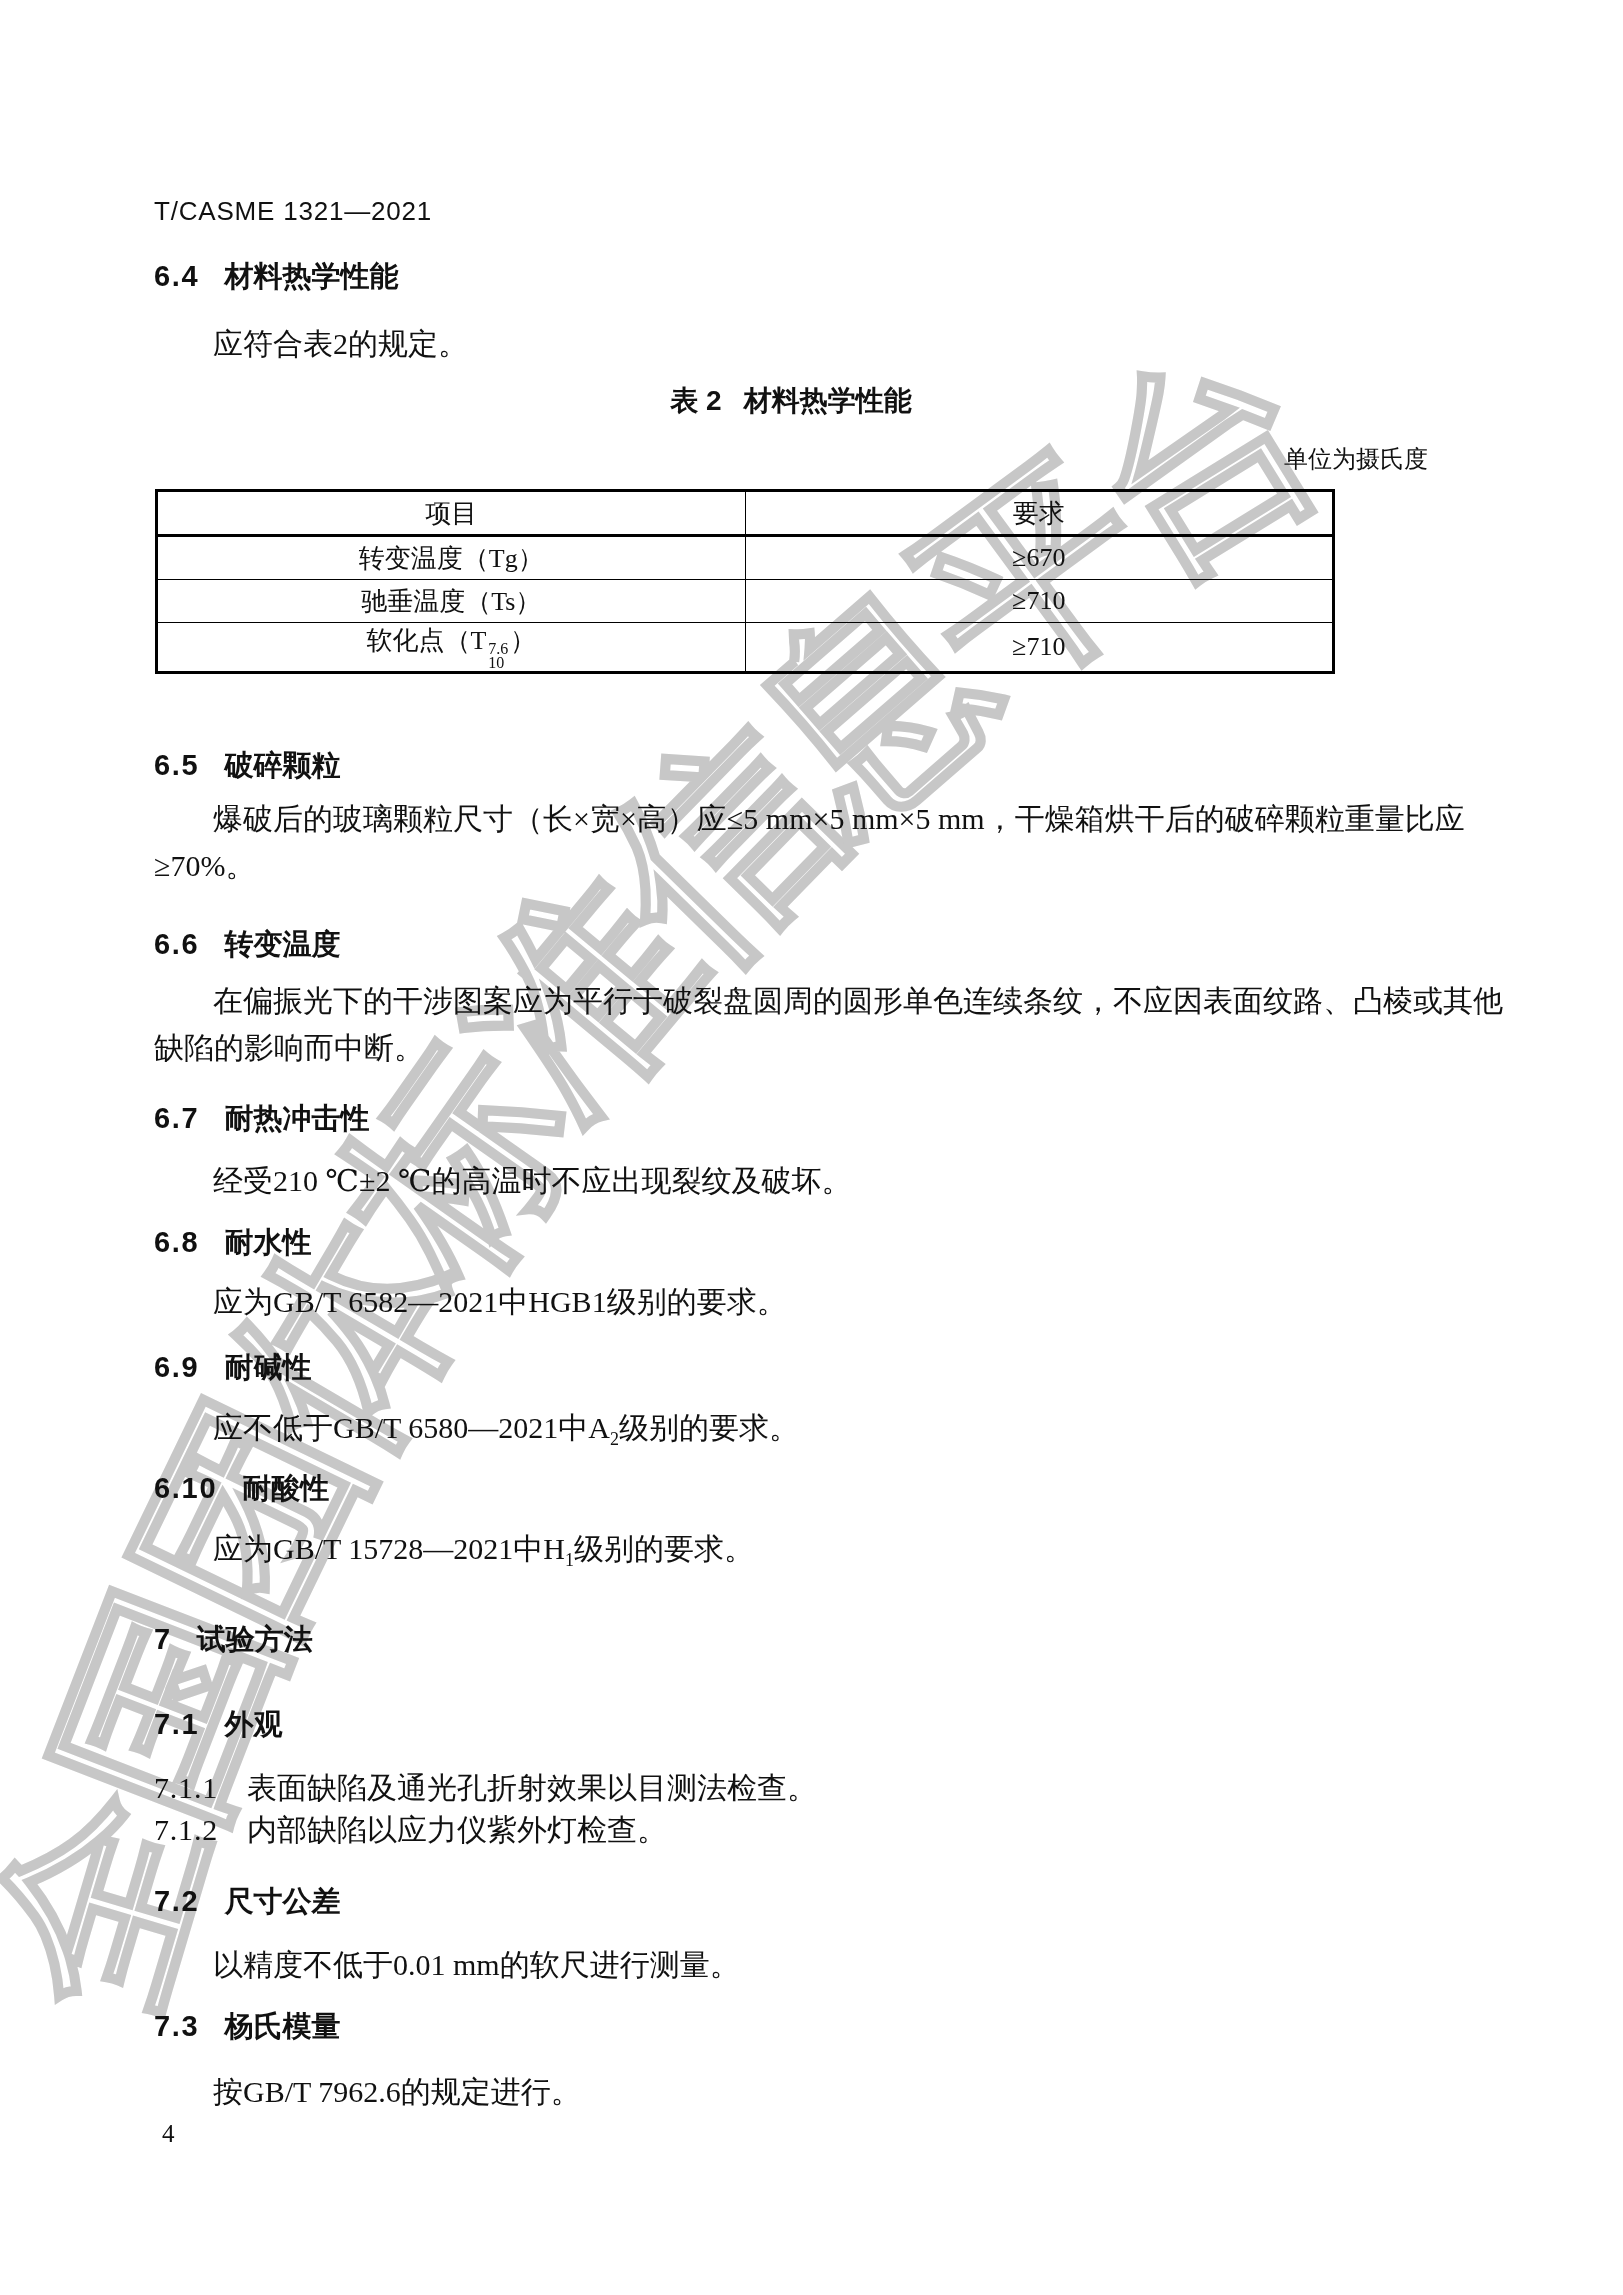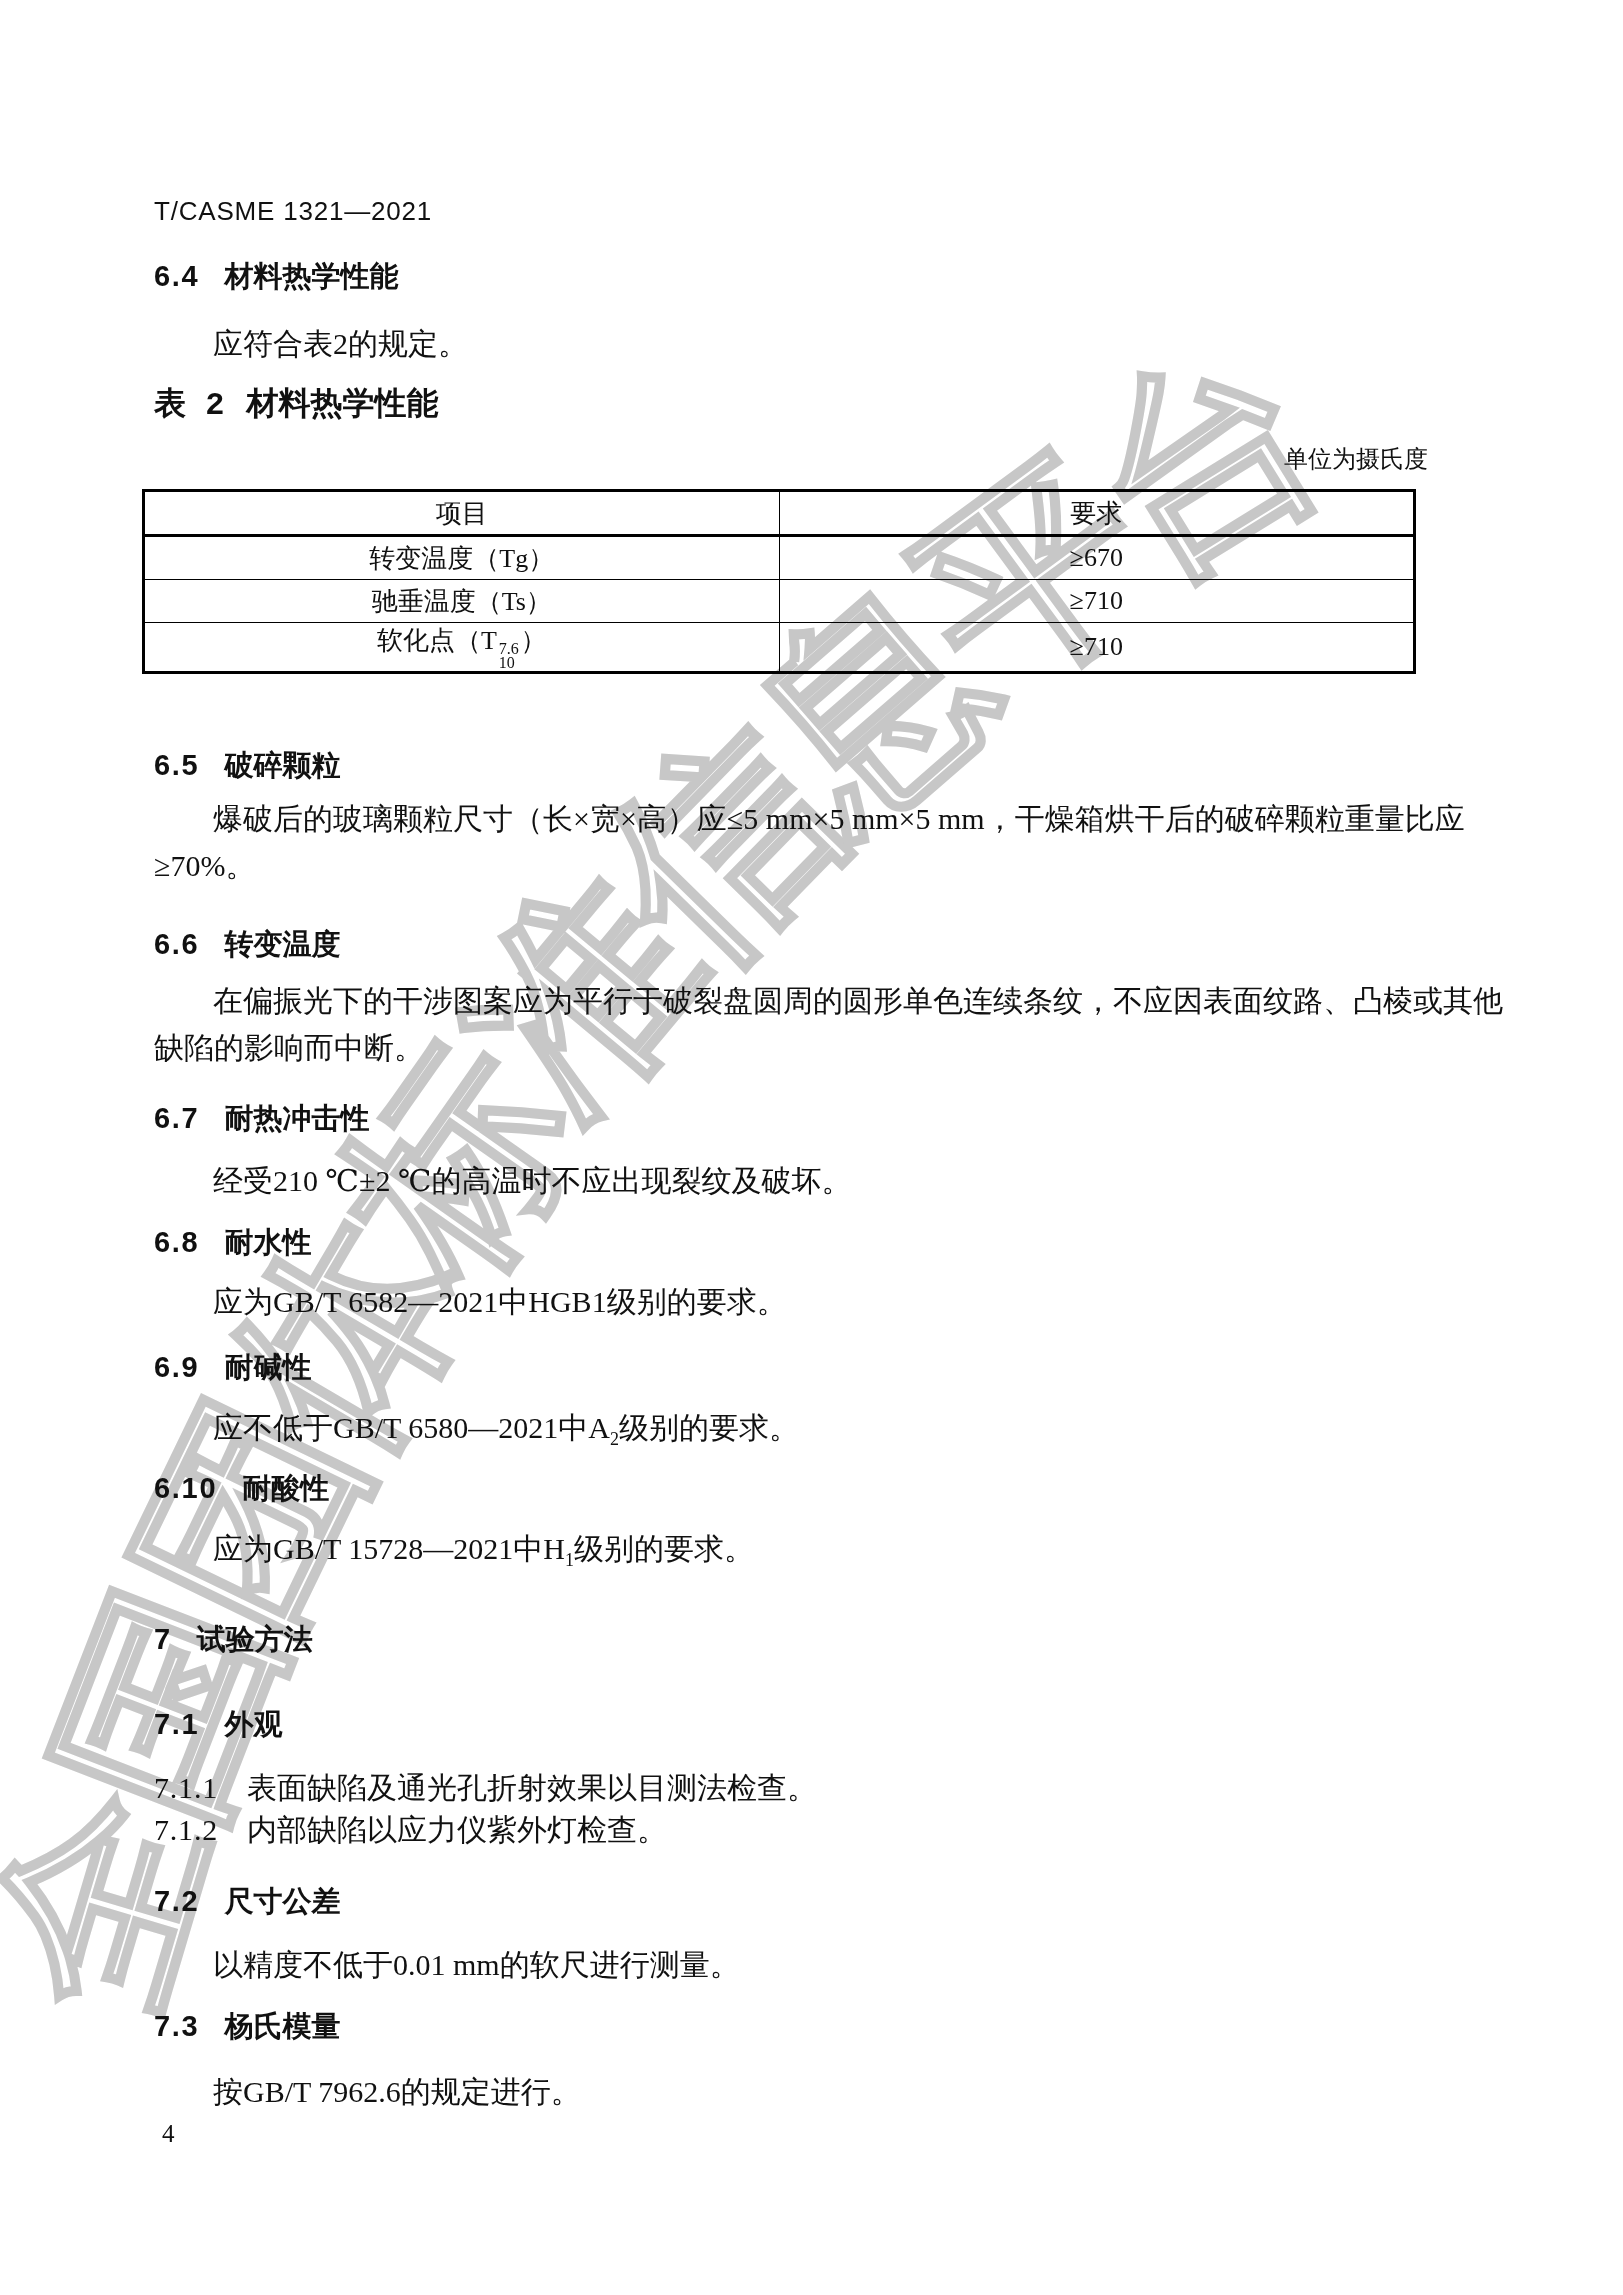--- a/index.html
+++ b/index.html
@@ -38,31 +38,31 @@
   }
   .heading .hnum{margin-right:25px;letter-spacing:1.7px;}
   .para{
     font-size:30px;line-height:47px;white-space:nowrap;
   }
   .para .line{display:block;}
   .para .indent{padding-left:59px;}
   .pnum{margin-right:29px;letter-spacing:0.8px;}
   sub.small{font-size:18px;}
   .caption{
-    top:382px;width:1274px;text-align:left;
-    font-family:Liberation Mono, monospace;
-    font-weight:bold;font-size:32px;
+    top:382px;width:1274px;text-align:center;
+    font-family:Liberation Sans, sans-serif;
+    font-weight:bold;font-size:28px;
   }
   .caption .clabel{margin-right:22px;}
   .unit-note{
     top:443px;width:1274px;text-align:right;
     font-size:24px;
   }
   table.spec{
-    position:absolute;left:142px;top:489px;width:1274px;
+    position:absolute;left:155px;top:489px;width:1180px;
     border-collapse:collapse;
     font-size:26px;
     background:transparent;
   }
   table.spec td,table.spec th{
     border:1.7px solid #000;
     height:42px;text-align:center;vertical-align:middle;
     font-weight:normal;padding:0;
   }
   table.spec{border:3.4px solid #000;}

